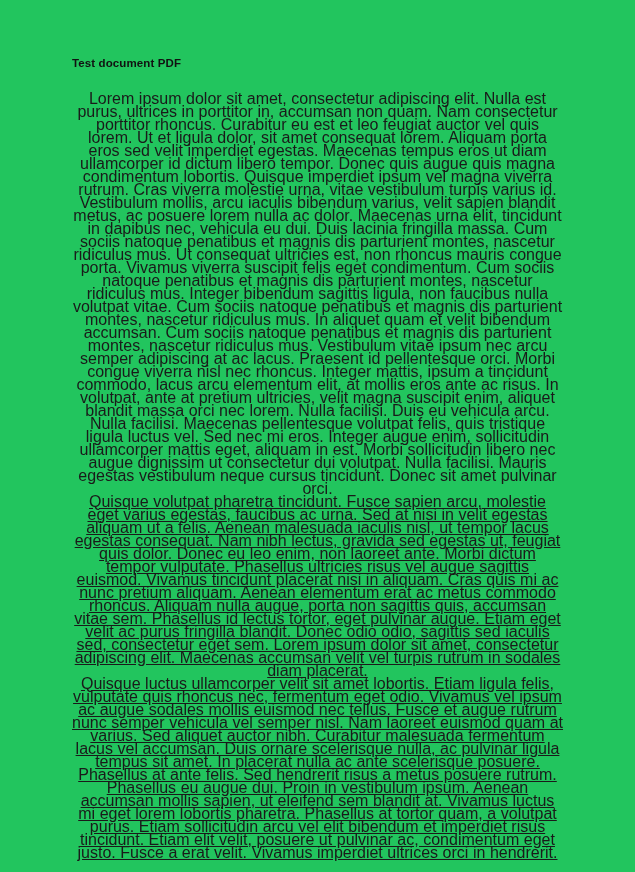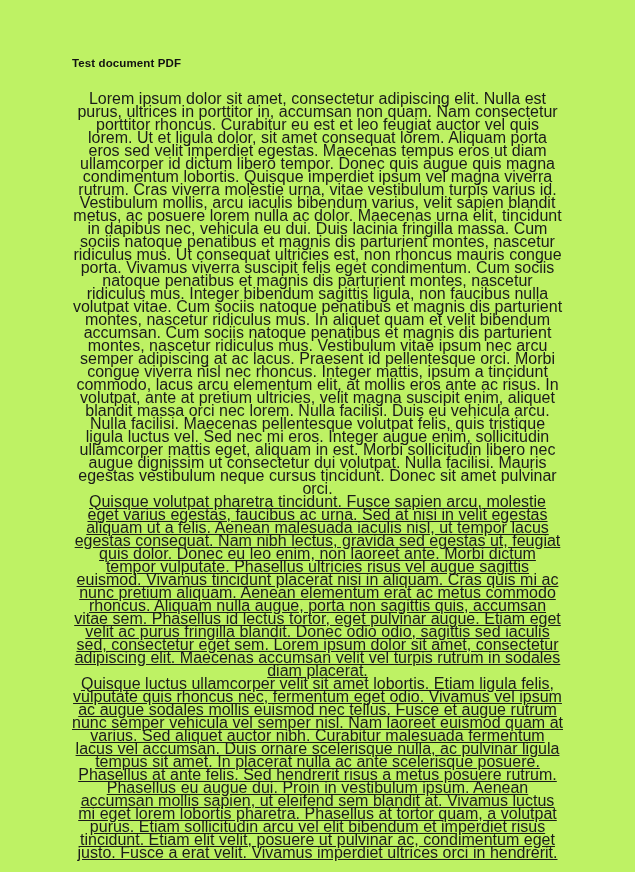--- a/index.html
+++ b/index.html
@@ -13,21 +13,21 @@
     height: 872px;
     overflow: hidden;
     font-family: "Liberation Sans", sans-serif;
     color: #1a1a1a;
     -webkit-font-smoothing: antialiased;
   }
   .page {
     position: relative;
     width: 635px;
     height: 872px;
-    background: #bef264;
+    background: #22c55e;
     box-sizing: border-box;
     padding: 56px 72px 0 72px;
   }
   .doc-title {
     font-size: 11.5px;
     font-weight: bold;
     line-height: 1.35;
     letter-spacing: 0.01em;
     margin: 0 0 20px 0;
     color: #111111;

